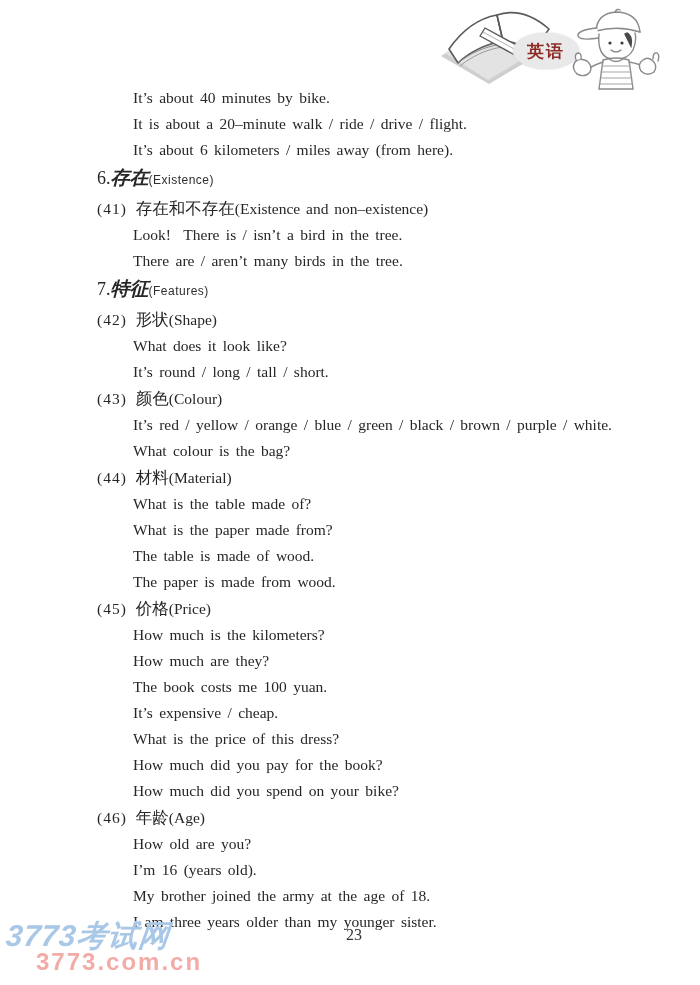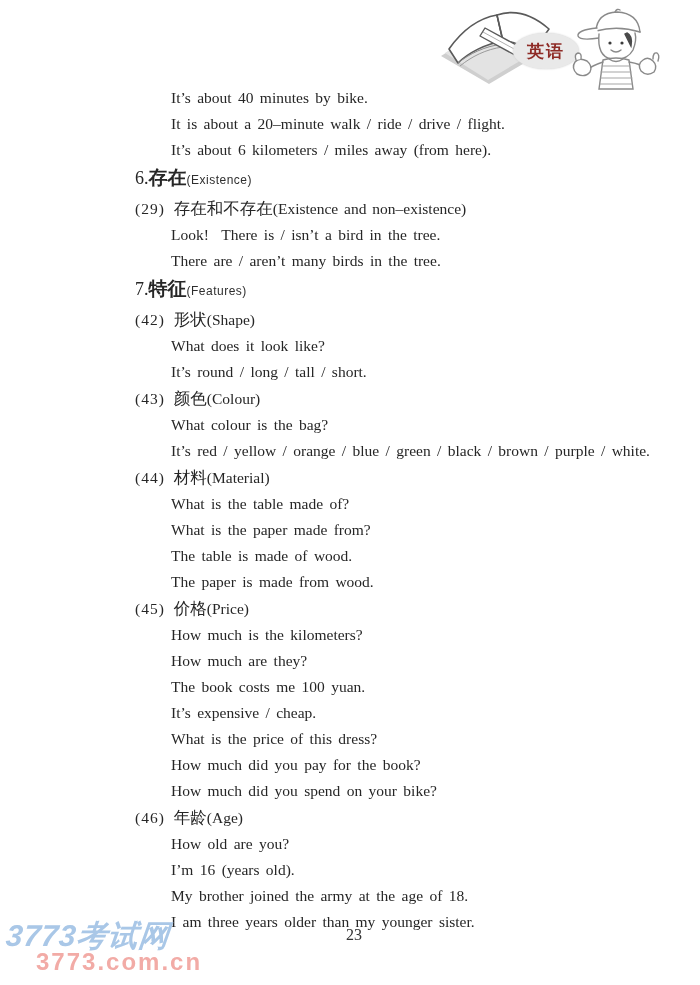--- a/index.html
+++ b/index.html
@@ -20,29 +20,29 @@
     display:flex; align-items:center; justify-content:center;
     box-shadow:0 0 2px #cccccc;
   }
   .badge span {
     font-family:"Liberation Sans","DejaVu Sans",sans-serif;
     font-weight:bold; font-size:17px; color:#8e2b26; letter-spacing:2px;
   }
 
   
   .content { position:absolute; top:85px; left:0; width:700px; }
-  .line { white-space:pre;margin-left:38px; }
+  .line { white-space:pre; }
   .line.sentence {
     padding-left:133px; font-size:15.5px; line-height:26px; word-spacing:2.5px;
   }
   .line.section {
     padding-left:97px; line-height:29px;
   }
   .line.section .num { font-size:18px; }
-  .line.section .zh  { font-size:19px; font-weight:bold; }
+  .line.section .zh  { font-size:19px; font-weight:bold; font-style:italic; }
   .line.section .en  {
     font-family:"Liberation Sans","DejaVu Sans",sans-serif;
     font-size:12px; font-weight:400; letter-spacing:0.5px; color:#2e2e2e;
   }
   .line.item { padding-left:97px; line-height:27px; }
   .line.item .num { font-size:15.5px; letter-spacing:1px; margin-right:9px; }
   .line.item .zh  { font-size:16.5px; }
   .line.item .en  { font-size:15.5px; word-spacing:2px; }
 
   
@@ -125,30 +125,30 @@
         <path d="M90,55 Q90,48 94,49 Q97,51 95,57" fill="#ffffff"></path>
       </g>
     </svg>
   </div>
 
   <div class="content">
       <div class="line sentence">It’s about 40 minutes by bike.</div>
       <div class="line sentence">It is about a 20–minute walk / ride / drive / flight.</div>
       <div class="line sentence">It’s about 6 kilometers / miles away (from here).</div>
       <div class="line section"><span class="num">6.</span><span class="zh">存在</span><span class="en">(Existence)</span></div>
-      <div class="line item"><span class="num">(29)</span><span class="zh">存在和不存在</span><span class="en">(Existence and non–existence)</span></div>
+      <div class="line item"><span class="num">(41)</span><span class="zh">存在和不存在</span><span class="en">(Existence and non–existence)</span></div>
       <div class="line sentence">Look!  There is / isn’t a bird in the tree.</div>
       <div class="line sentence">There are / aren’t many birds in the tree.</div>
       <div class="line section"><span class="num">7.</span><span class="zh">特征</span><span class="en">(Features)</span></div>
       <div class="line item"><span class="num">(42)</span><span class="zh">形状</span><span class="en">(Shape)</span></div>
       <div class="line sentence">What does it look like?</div>
       <div class="line sentence">It’s round / long / tall / short.</div>
       <div class="line item"><span class="num">(43)</span><span class="zh">颜色</span><span class="en">(Colour)</span></div>
+      <div class="line sentence">It’s red / yellow / orange / blue / green / black / brown / purple / white.</div>
       <div class="line sentence">What colour is the bag?</div>
-      <div class="line sentence">It’s red / yellow / orange / blue / green / black / brown / purple / white.</div>
       <div class="line item"><span class="num">(44)</span><span class="zh">材料</span><span class="en">(Material)</span></div>
       <div class="line sentence">What is the table made of?</div>
       <div class="line sentence">What is the paper made from?</div>
       <div class="line sentence">The table is made of wood.</div>
       <div class="line sentence">The paper is made from wood.</div>
       <div class="line item"><span class="num">(45)</span><span class="zh">价格</span><span class="en">(Price)</span></div>
       <div class="line sentence">How much is the kilometers?</div>
       <div class="line sentence">How much are they?</div>
       <div class="line sentence">The book costs me 100 yuan.</div>
       <div class="line sentence">It’s expensive / cheap.</div>

